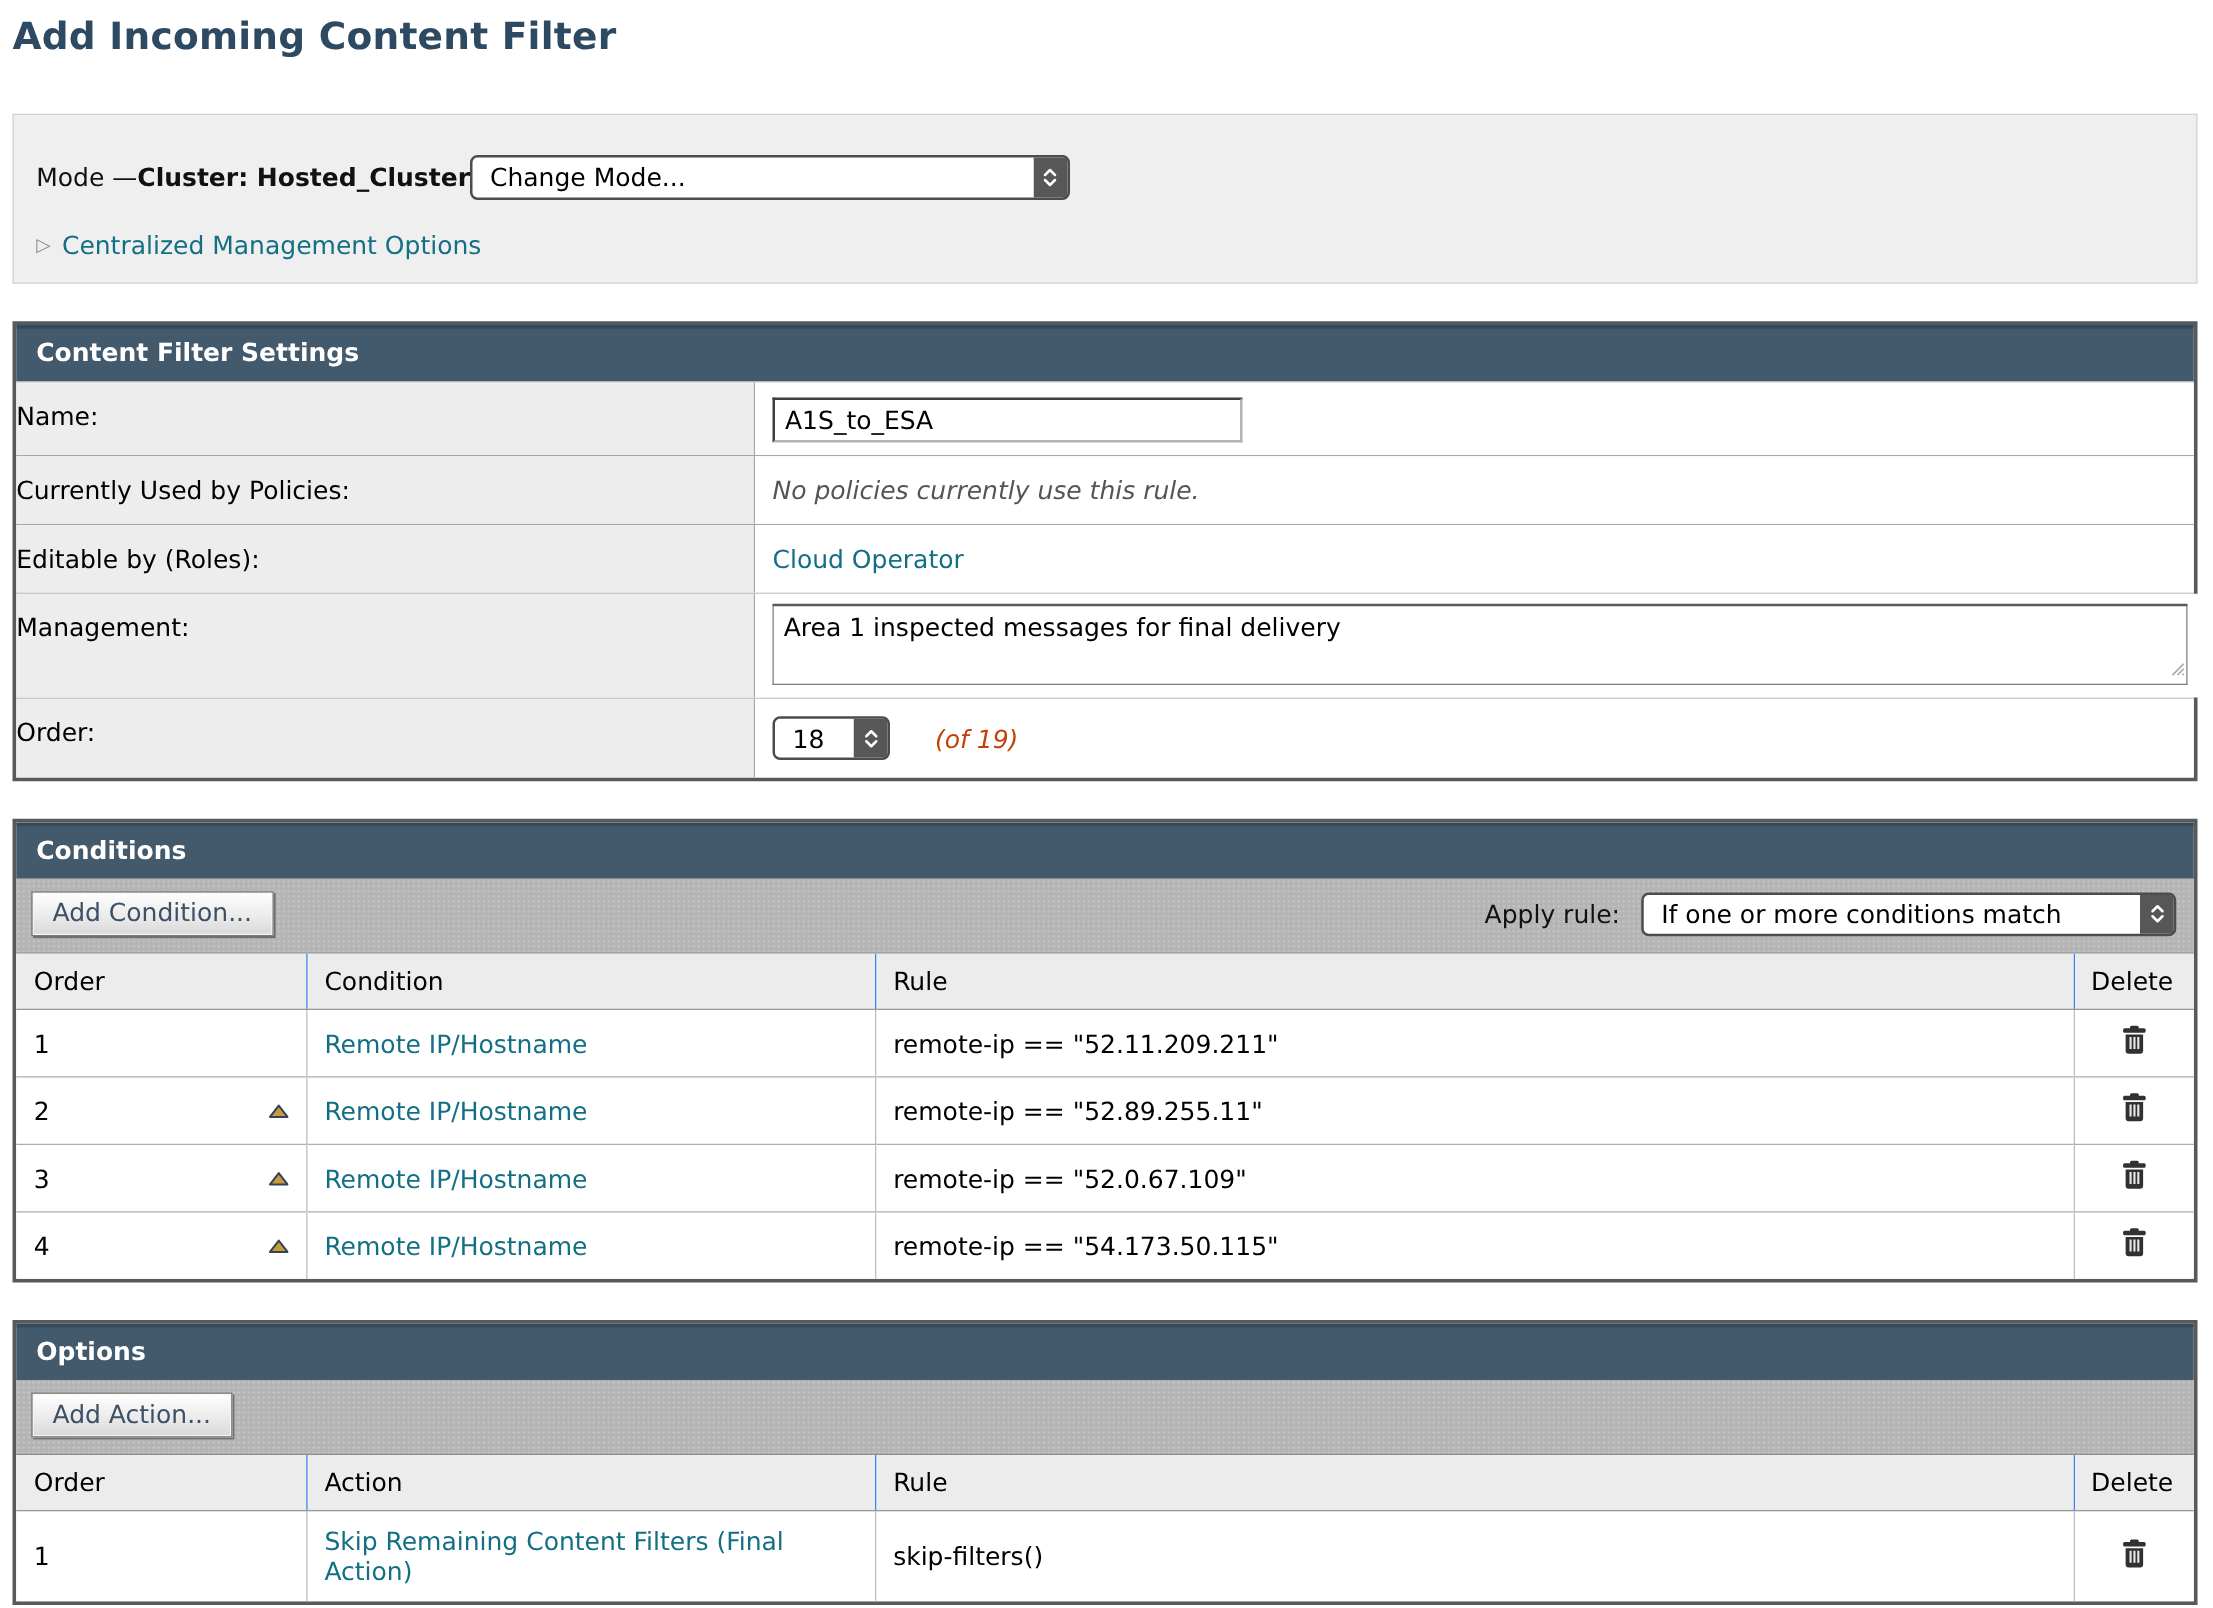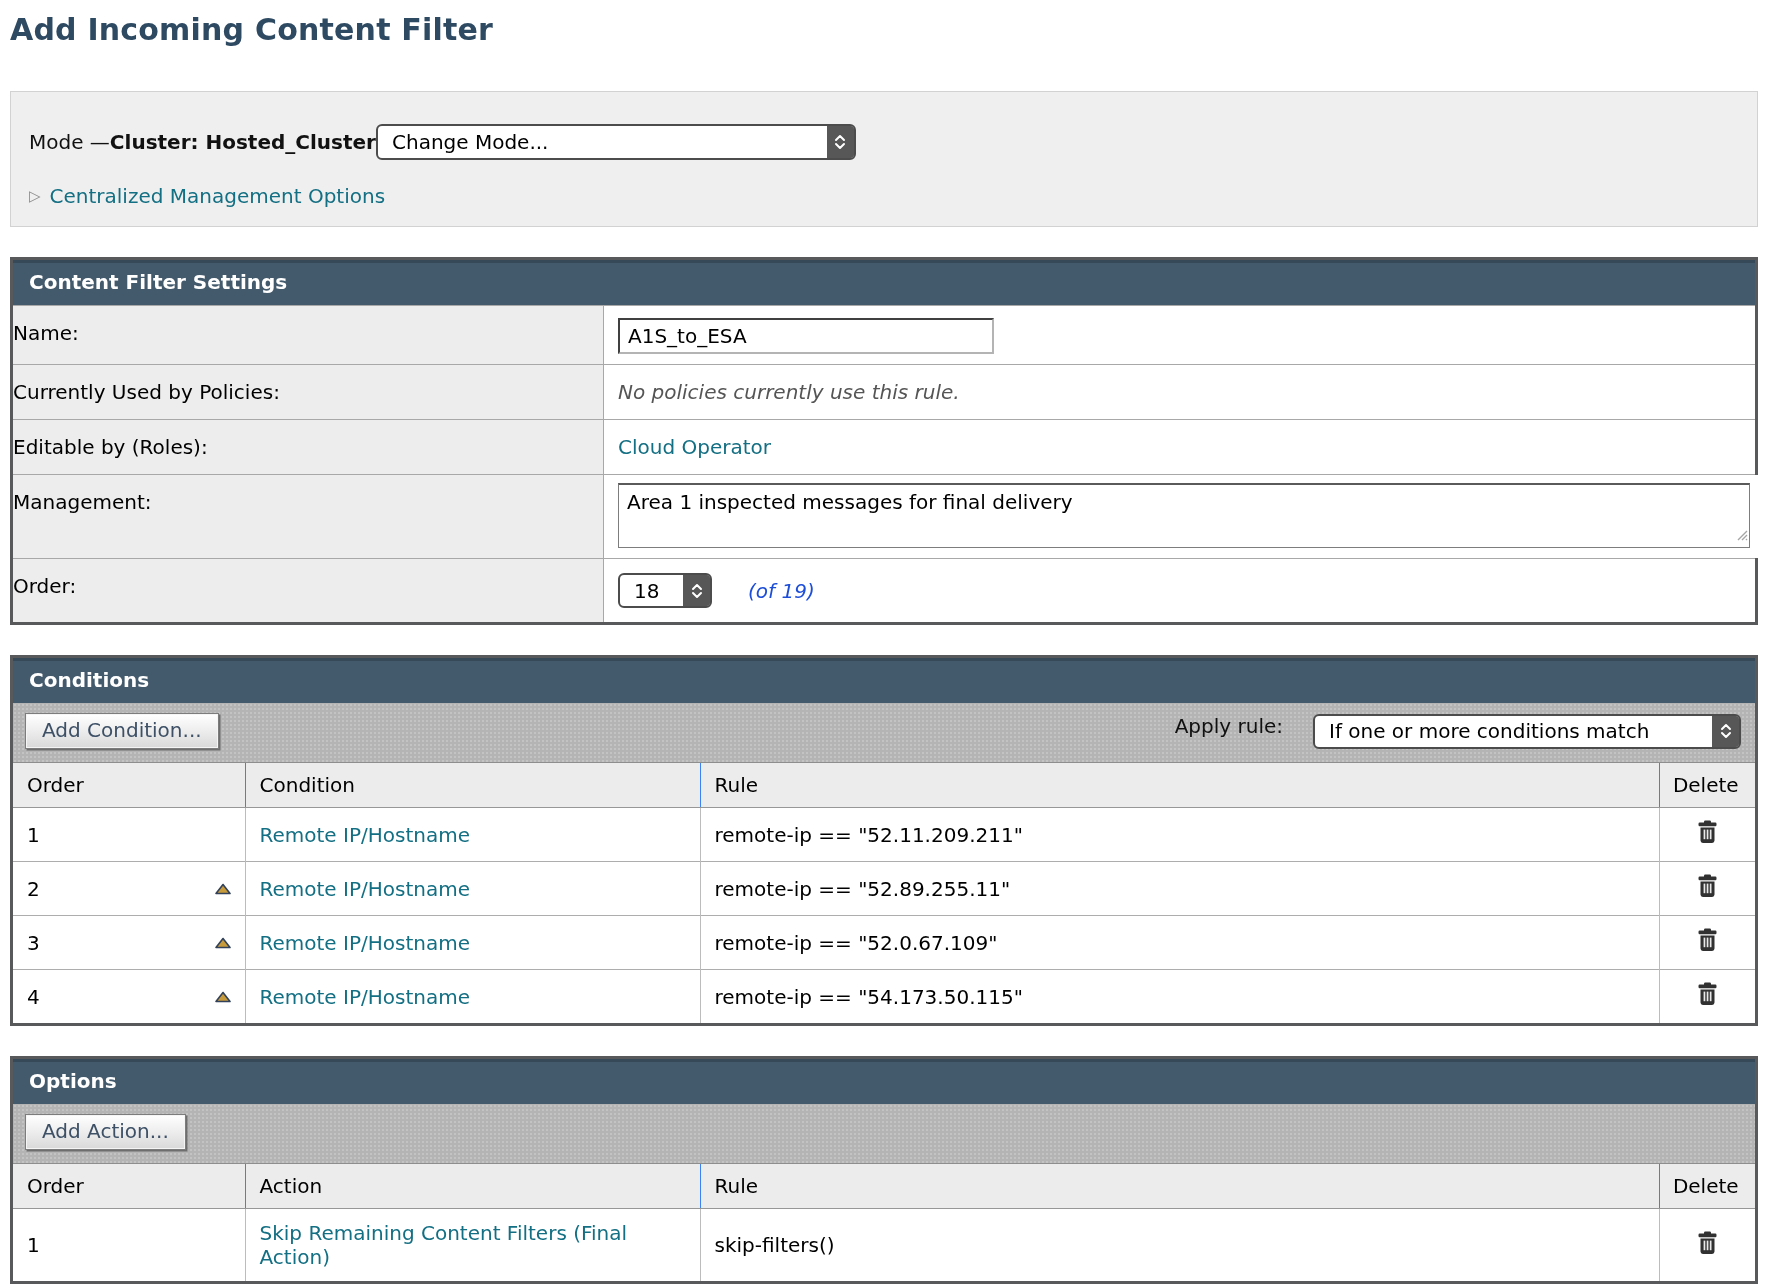--- a/index.html
+++ b/index.html
@@ -35,27 +35,27 @@
   .kv-label{width:574px;background:#ededed;text-align:left;padding:15px 16px 15px 0;font-size:20px;flex-shrink:0;}
   .kv-value{flex:1;background:#fff;border-left:1px solid #a8a8a8;padding:10px 16px 10px 14px;font-size:20px;display:flex;align-items:flex-start;}
   .kv-value.center{align-items:center;}
   .muted-italic{color:#555;font-style:italic;padding-top:5px;}
   .pad-link{padding-top:5px;}
 
   .inset-input{width:356px;height:26px;font-size:20px;font-family:inherit;padding:3px 8px;border:2px solid;border-color:#404040 #b4b4b4 #b4b4b4 #404040;background:#fff;margin-top:2px;}
   .fake-textarea{position:relative;width:1100px;height:52px;border:1px solid #7d7d7d;border-top:2px solid #5a5a5a;background:#fff;font-size:20px;padding:5px 22px 5px 8px;overflow:hidden;}
   .resize-grip{position:absolute;right:1px;bottom:1px;}
 
-  .order-suffix{color:#1d4ed8;font-style:italic;font-size:20px;margin-left:36px;align-self:center;}
+  .order-suffix{color:#c2410c;font-style:italic;font-size:20px;margin-left:36px;align-self:center;}
   .order-row-inner{display:flex;align-items:center;padding:4px 0;}
 
   
   .toolbar{background:#b4b4b4;background-image:radial-gradient(#c3c3c3 1px, transparent 1px);background-size:4px 4px;padding:10px 14px 13px 12px;display:flex;justify-content:space-between;align-items:center;border-bottom:1px solid #8e8e8e;}
   .legacy-btn{font-family:inherit;font-size:20px;color:#3d5066;background:linear-gradient(180deg,#ffffff 0%,#efefef 45%,#d9d9d9 100%);border:1px solid #7c7c7c;padding:4px 16px 6px 16px;box-shadow:1.5px 1.5px 0 #6e6e6e, inset 0 0 0 1px #f5f5f5;cursor:pointer;}
-  .apply-group{display:flex;gap:30px;margin-left:40px;}
+  .apply-group{display:flex;align-items:center;gap:17px;margin-left:40px;}
   .apply-label{font-size:20px;color:#111;}
 
   
   table.grid{width:100%;border-collapse:collapse;background:#fff;font-size:20px;table-layout:fixed;}
   table.grid col.c-order{width:232px;}
   table.grid col.c-cond{width:455px;}
   table.grid col.c-rule{width:auto;}
   table.grid col.c-del{width:96px;}
   table.grid th{background:#ececec;font-weight:normal;text-align:left;padding:10px 14px;border-bottom:1px solid #979797;border-right:1px solid #3b82f6;}
   table.grid th:last-child{border-right:none;text-align:center;padding-left:1px;padding-right:4px;}

